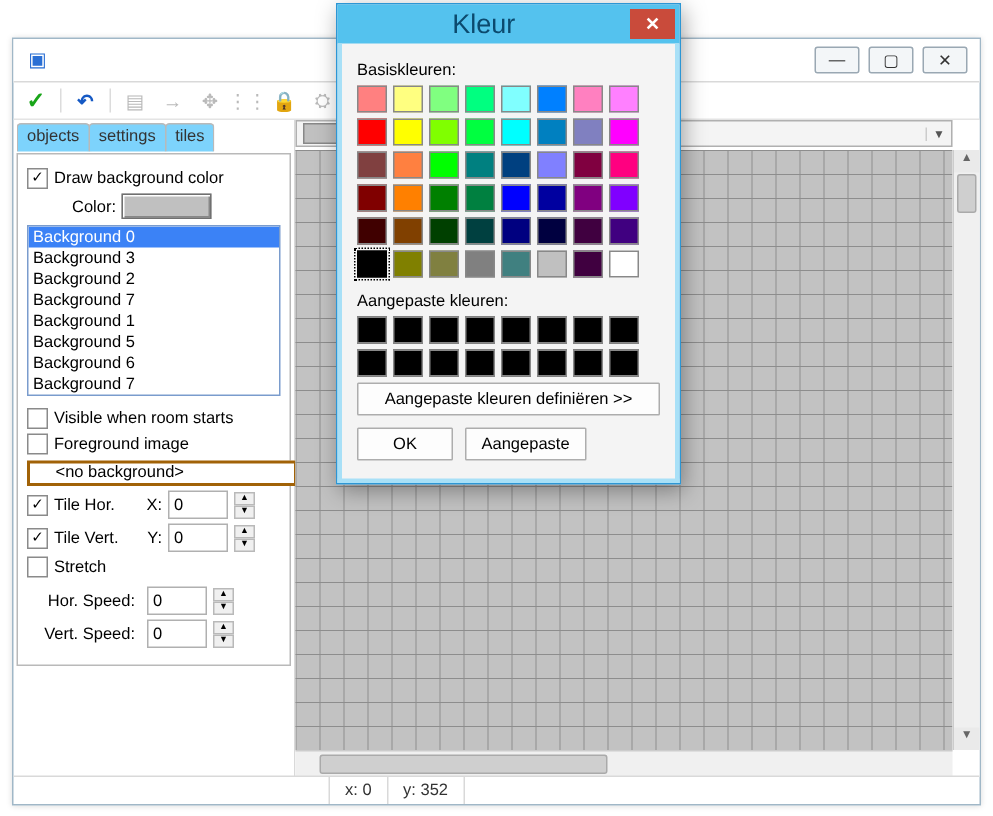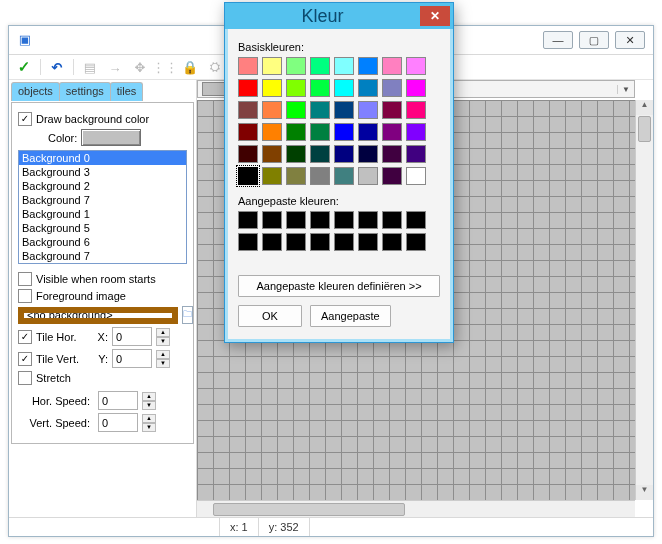--- a/index.html
+++ b/index.html
@@ -24,21 +24,21 @@
   .tab.active{background:#fff;position:relative;z-index:2}
   .panel-inner{border:1px solid #b9b9b9;padding:6px 6px 8px 6px}
   .field-row{display:flex;align-items:center;margin:3px 0;gap:4px}
   .chk{width:12px;height:12px;border:1px solid #8a8a8a;background:#fff;display:inline-flex;align-items:center;justify-content:center;font-size:10px;line-height:10px}
   .chk.checked::after{content:"✓";color:#000;font-size:10px}
   .lbl{font-size:11px}
   .color-swatch{width:58px;height:15px;border:1px solid #707070;background:#c0c0c0;box-shadow:inset 1px 1px 0 #fff,inset -1px -1px 0 #888}
   .bg-list{border:1px solid #7a9ccd;height:112px;overflow:hidden;margin-top:4px;background:#fff}
   .bg-item{height:14px;line-height:14px;padding:0 3px}
   .bg-item.sel{background:#3b82f6;color:#fff}
-  .text-input{height:17px;border:6px solid #a16207;background:#fff;padding:0 3px;font-size:11px;box-sizing:border-box}
+  .text-input{height:17px;border:2px solid #a16207;background:#fff;padding:0 17px;font-size:11px;box-sizing:border-box}
   .num-input{width:40px;height:19px;border:1px solid #b0b0b0;background:#fff;display:flex;align-items:center;padding:0 3px;box-sizing:border-box}
   .num-spin{width:14px;display:flex;flex-direction:column}
   .num-spin span{flex:1;border:1px solid #b9b9b9;font-size:6px;text-align:center;line-height:7px;background:#f0f0f0}
   .rt-label{width:72px;text-align:right;padding-right:4px}
   
   .canvas-area{flex:1;position:relative;background:#fff}
   .color-dropdown{position:absolute;left:0;top:0;right:18px;height:18px;border:1px solid #b0b0b0;display:flex;align-items:center;background:#f4f4f4;box-sizing:border-box}
   .color-chip{width:22px;height:12px;background:#c0c0c0;margin-left:4px;border:1px solid #888}
   .dd-arrow{margin-left:auto;width:16px;text-align:center;font-size:8px;color:#555;border-left:1px solid #ccc}
   .grid{position:absolute;left:0;top:20px;right:18px;bottom:18px;
@@ -57,21 +57,21 @@
   .dlg-titlebar{height:26px;background:#54c2ee;display:flex;align-items:center}
   .dlg-title{flex:1;text-align:center;font-size:18px;color:#0c4a6e}
   .dlg-close{width:30px;height:20px;margin-right:3px;background:#c94b3b;color:#fff;display:flex;align-items:center;justify-content:center;font-size:12px;border-radius:0;font-weight:bold}
   .dlg-body{border:3px solid #a8e0f7;border-top:none;padding:8px 10px 12px 10px}
   .dlg-label{font-size:11px;margin:4px 0 4px 0}
   .swatches{display:grid;grid-template-columns:repeat(8,20px);grid-auto-rows:18px;gap:4px}
   .sw{border:1px solid #888;box-sizing:border-box}
   .sw.sel{outline:1px dotted #000;outline-offset:1px;border:2px solid #000}
   .custom-swatches{display:grid;grid-template-columns:repeat(8,20px);grid-auto-rows:18px;gap:4px;margin-top:2px}
   .dlg-btn{height:22px;border:1px solid #adadad;background:#fdfdfd;font-size:11px;padding:0 10px;display:inline-flex;align-items:center;justify-content:center;border-radius:1px}
-  .dlg-btn.wide{width:100%;justify-content:center;margin-top:24px}
+  .dlg-btn.wide{width:100%;justify-content:center;margin-top:4px}
   .dlg-actions{display:flex;gap:8px;margin-top:8px}
 </style>
 </head>
 <body>
 <div class="wrapper">
 
 <div class="room-window">
   <div class="room-titlebar">
     <div class="room-sysicon">▣</div>
     <div class="room-title">Room</div>
@@ -201,21 +201,21 @@
         <div class="varr" style="bottom:0">▼</div>
       </div>
       <div class="hscroll">
         <div class="hthumb"></div>
       </div>
     </div>
   </div>
 
   <div class="status">
     <span style="width:190px;border-right:1px solid #d9d9d9"></span>
-    <span>x: 1</span>
+    <span>x: 0</span>
     <span>y: 352</span>
   </div>
 </div>
 
 <div class="dlg">
   <div class="dlg-titlebar">
     <div class="dlg-title">Kleur</div>
     <div class="dlg-close">✕</div>
   </div>
   <div class="dlg-body">

